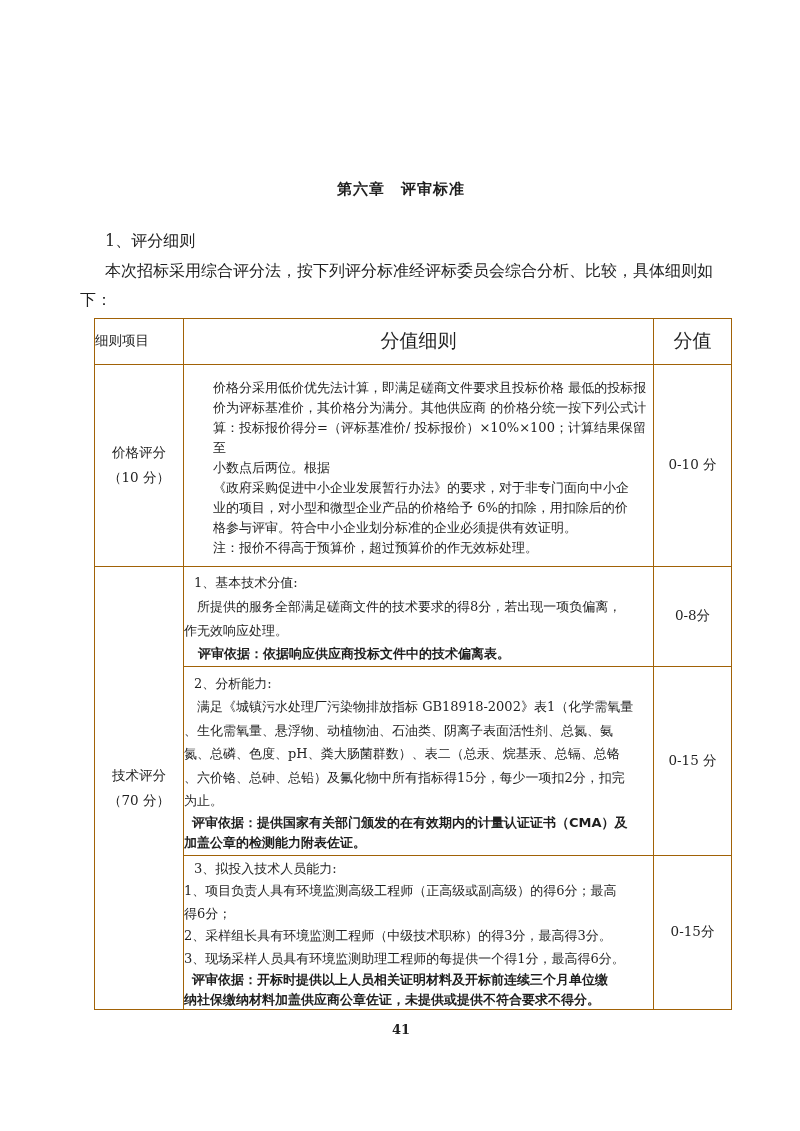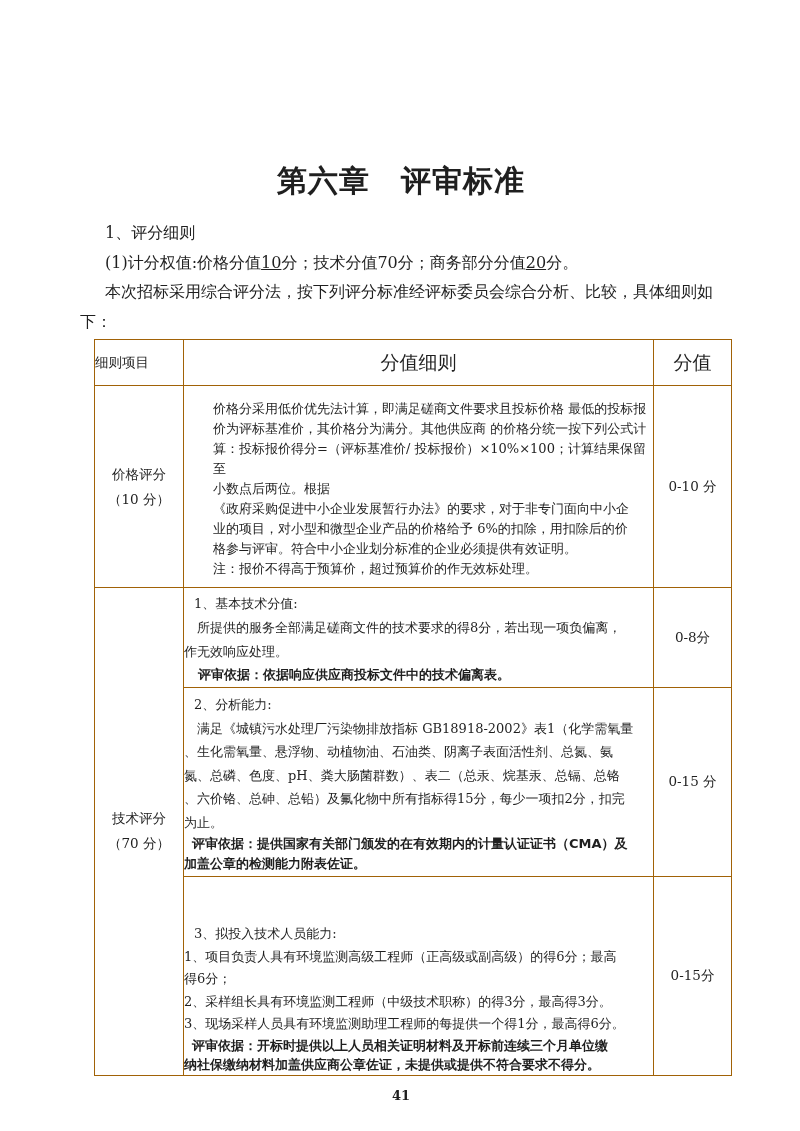--- a/index.html
+++ b/index.html
@@ -1,21 +1,21 @@
 <!DOCTYPE html>
 <html><head>
 <meta charset="utf-8">
 <style>
   html,body{margin:0;padding:0;}
   body{
     width:800px;height:1131px;overflow:hidden;background:#ffffff;
     font-family:"DejaVu Serif","Liberation Serif",serif;color:#1f1f1f;
   }
   .page{padding:158px 78px 0 80px;}
-  .title{margin:8px;text-align:center;font-size:30px;font-weight:bold;line-height:30px;letter-spacing:1px;}
+  .title{margin:16px;text-align:center;font-size:15px;font-weight:bold;line-height:30px;letter-spacing:1px;}
   .intro{margin-top:22px;font-size:16px;}
   .intro p{margin:0;line-height:29.5px;text-indent:25px;white-space:pre-wrap;}
   .u{text-decoration:underline;}
   table.score-table{
     border-collapse:collapse;table-layout:fixed;
     margin-left:14px;margin-top:3px;width:637px;
   }
   .score-table td{border:1px solid #a16207;padding:0;vertical-align:middle;overflow:hidden;}
   .rh{height:46px;}
   .r1{height:202px;}
@@ -30,34 +30,33 @@
   .txt{font-size:13px;white-space:pre-wrap;}
   .basis{
     font-size:13px;font-weight:bold;white-space:pre-wrap;
     font-family:"DejaVu Sans","Liberation Sans",sans-serif;
   }
   .r1 .txt{line-height:20px;padding-top:5px;margin-left:29px;}
   .r2 .txt{line-height:24px;padding-top:3px;text-indent:10px;}
   .r2 .basis{line-height:22px;text-indent:14px;}
   .r3 .txt{line-height:23.5px;padding-top:3px;text-indent:10px;}
   .r3 .basis{line-height:20px;text-indent:8px;}
-  .r4 .txt{line-height:22.5px;padding-top:2px;text-indent:10px;margin-top:44px;}
+  .r4 .txt{line-height:22.5px;padding-top:2px;text-indent:10px;}
   .r4 .basis{line-height:19.5px;text-indent:8px;}
   .page-number{text-align:center;font-size:13px;margin-top:12px;font-weight:bold;}
 </style>
 </head>
 <body>
 
 <div class="page">
 
   <h1 class="title">第六章　评审标准</h1>
 
   <div class="intro">
     <p>1、评分细则</p>
-    <p><span>(1)计分权值:价格分值</span><span class="u">10</span><span>分；技术分值70分；商务部分分值</span><span class="u">20</span><span>分。</span></p>
     <p>本次招标采用综合评分法，按下列评分标准经评标委员会综合分析、比较，具体细则如
 下：</p>
   </div>
 
   <table class="score-table">
     <colgroup>
       <col style="width:89px">
       <col style="width:470px">
       <col style="width:78px">
     </colgroup>

